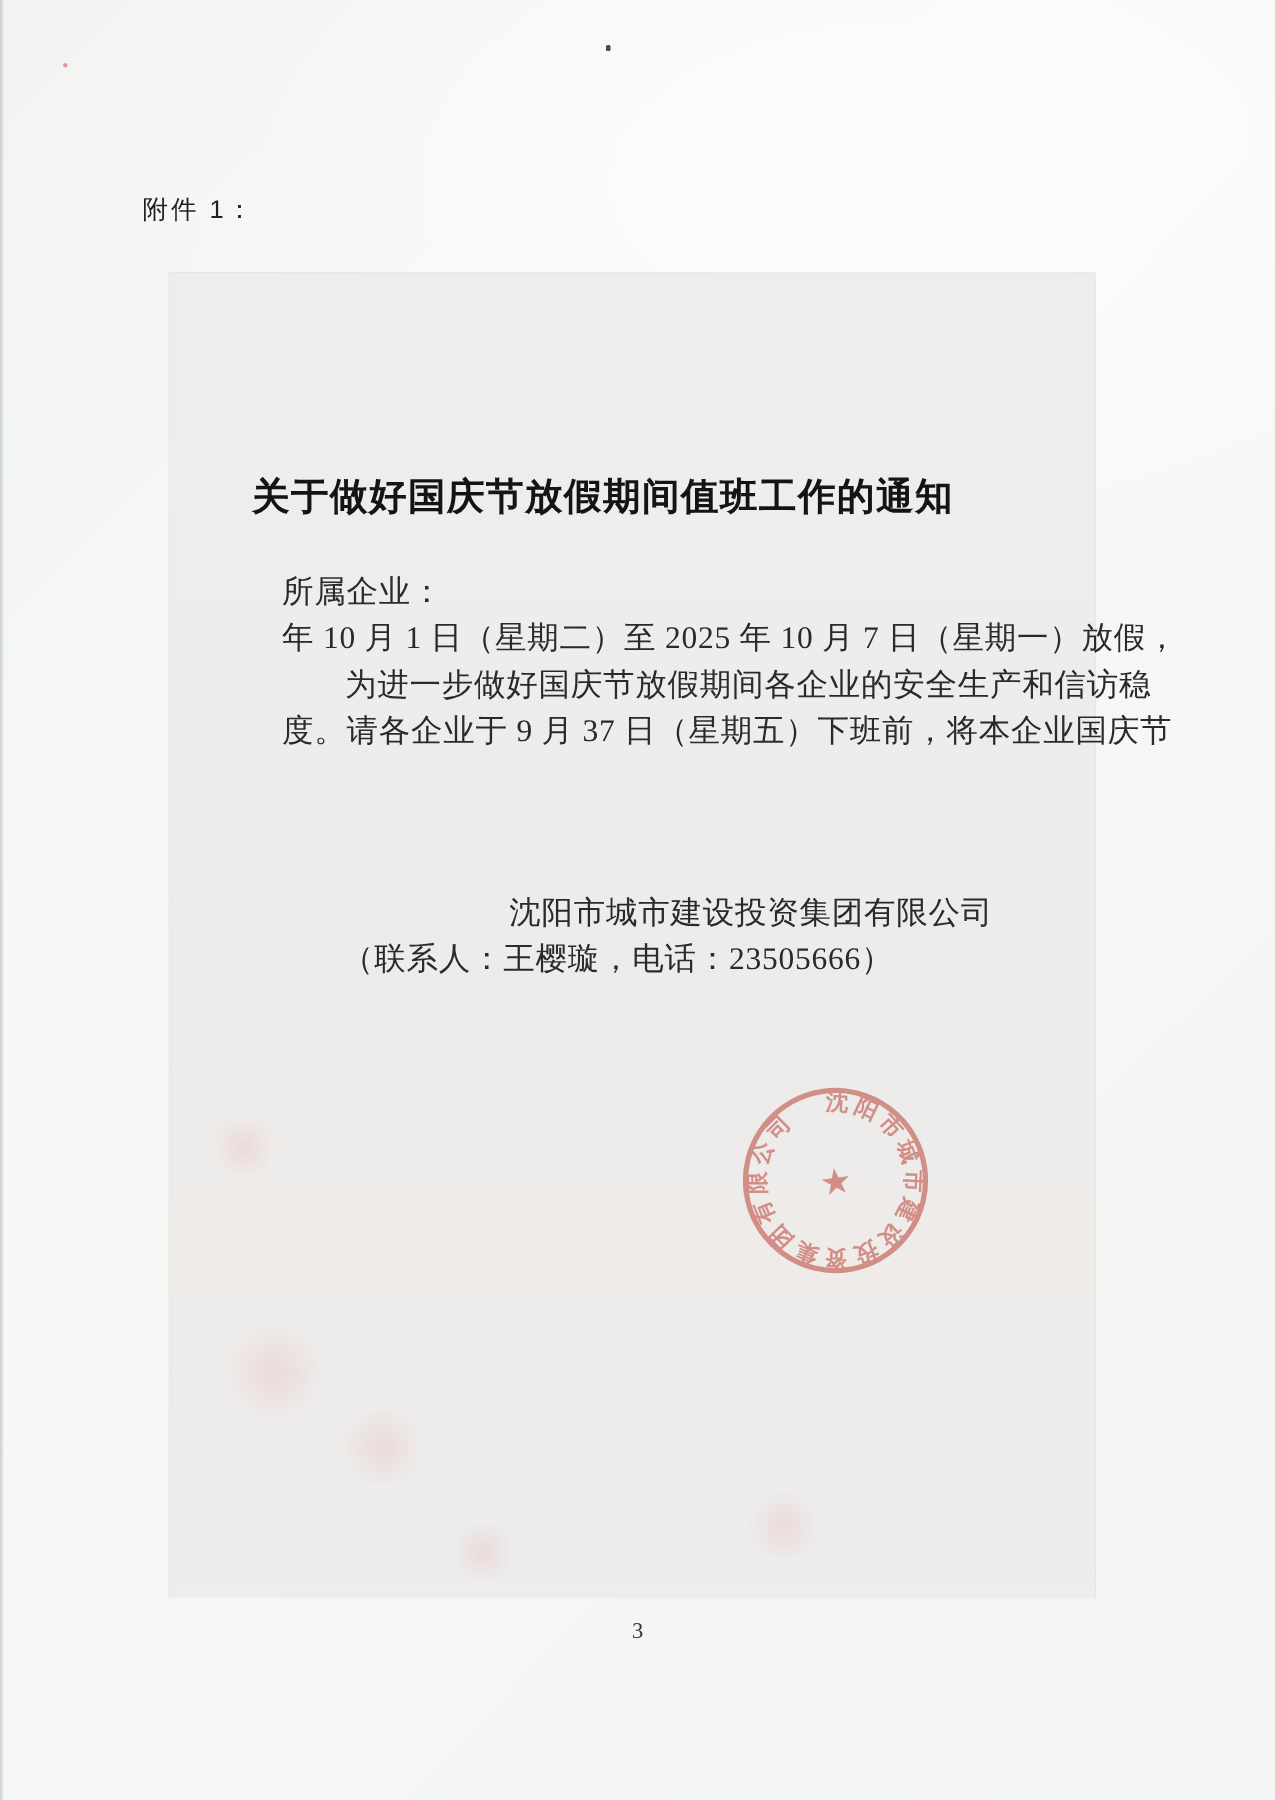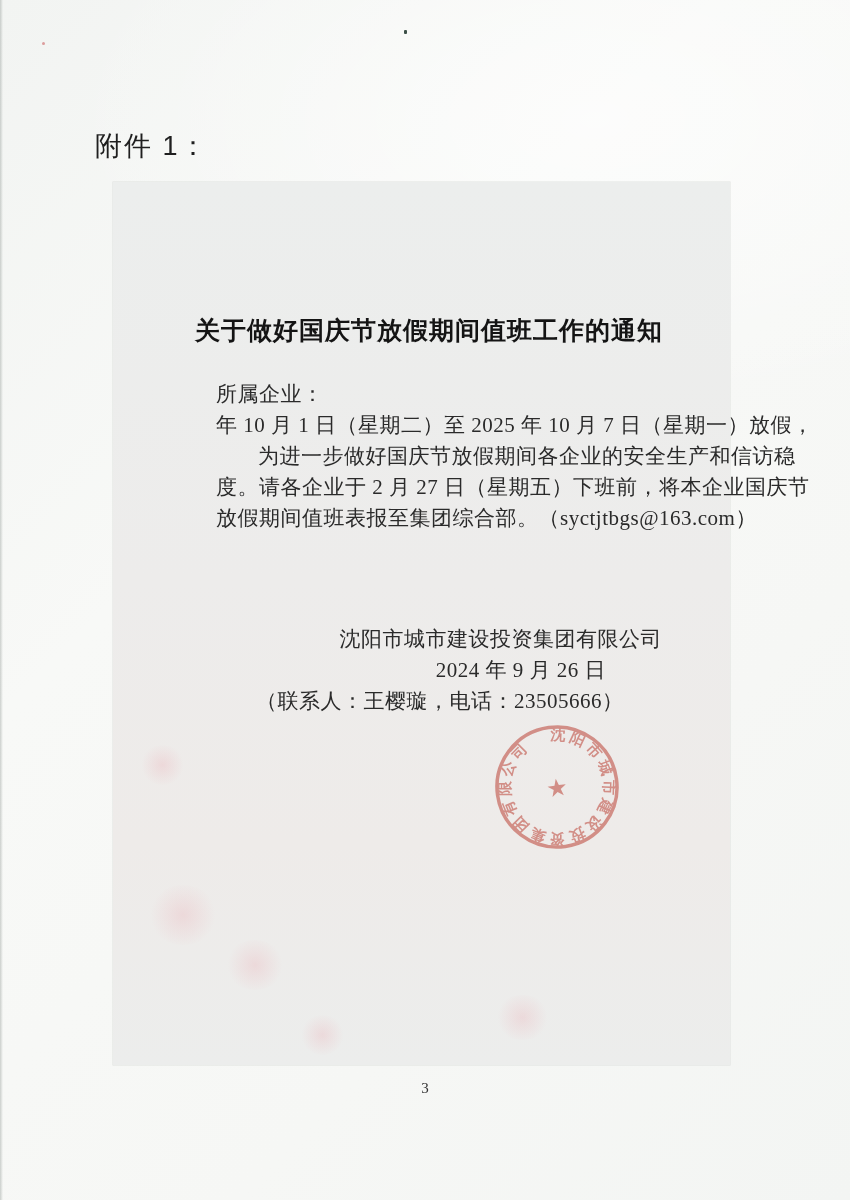--- a/index.html
+++ b/index.html
@@ -42,35 +42,34 @@
     background: #3c5048; border-radius: 1px;
   }
   .dust-red {
     position: absolute; left: 42px; top: 42px; width: 3px; height: 3px;
     background: rgba(210,120,120,0.7); border-radius: 50%;
   }
 
   .attachment-label {
     position: absolute; left: 95px; top: 128px;
     font-family: "Liberation Sans", "DejaVu Sans", sans-serif;
-    font-size: 27px; letter-spacing: 2px; color: #1f1f1f; font-weight: 500;
+    font-size: 17px; letter-spacing: 2px; color: #1f1f1f; font-weight: 500;
   }
 
   .doc-title {
     position: absolute; left: 168px; top: 314px; width: 522px;
-    text-align: center;
     font-size: 25px; font-weight: 700; letter-spacing: 1px; color: #141414;
   }
 
   .textblock {
     position: absolute; left: 188px; top: 379px; width: 482px;
     font-size: 21px; line-height: 31px; letter-spacing: 0.5px;
     color: #2a2a2a;
   }
-  .line { white-space: nowrap; margin-left: 28px; }
+  .line { white-space: nowrap; }
   .line.indent { text-indent: 2em; }
   .attach-line { margin-top: 23px; }
   .company-line { margin-top: 90px; text-align: right; padding-right: 8px; }
   .date-line { text-align: right; padding-right: 64px; }
   .contact-line { padding-left: 40px; }
 
   .seal {
     position: absolute; left: 486px; top: 716px; width: 142px; height: 142px;
     opacity: 0.55; mix-blend-mode: multiply;
     transform: rotate(-8deg);
@@ -97,24 +96,22 @@
 <div class="dust-red"></div>
 
 <div class="attachment-label">附件 1：</div>
 
 <div class="doc-title">关于做好国庆节放假期间值班工作的通知</div>
 
 <div class="textblock">
   <div class="line">所属企业：</div>
   <div class="line">年 10 月 1 日（星期二）至 2025 年 10 月 7 日（星期一）放假，</div>
   <div class="line indent">为进一步做好国庆节放假期间各企业的安全生产和信访稳</div>
-  <div class="line">度。请各企业于 2 月 27 日（星期五）下班前，将本企业国庆节</div>
-  <div class="line">放假期间值班表报至集团综合部。（syctjtbgs@163.com）</div>
+  <div class="line">度。请各企业于 9 月 37 日（星期五）下班前，将本企业国庆节</div>
   <div class="line company-line">沈阳市城市建设投资集团有限公司</div>
-  <div class="line date-line">2024 年 9 月 26 日</div>
   <div class="line contact-line">（联系人：王樱璇，电话：23505666）</div>
 </div>
 
 <svg class="seal" viewBox="0 0 142 142" xmlns="http://www.w3.org/2000/svg">
   <defs>
     <path id="ringPath" d="M 71,24 A 47,47 0 1 1 70.99,24"></path>
   </defs>
   <circle cx="71" cy="71" r="60" fill="none" stroke="#c9473a" stroke-width="3.5"></circle>
   <text font-size="15" fill="#c9473a" letter-spacing="3.2" font-family="Liberation Serif, DejaVu Serif, serif" font-weight="bold">
     <textPath href="#ringPath" startOffset="0">沈阳市城市建设投资集团有限公司</textPath>

